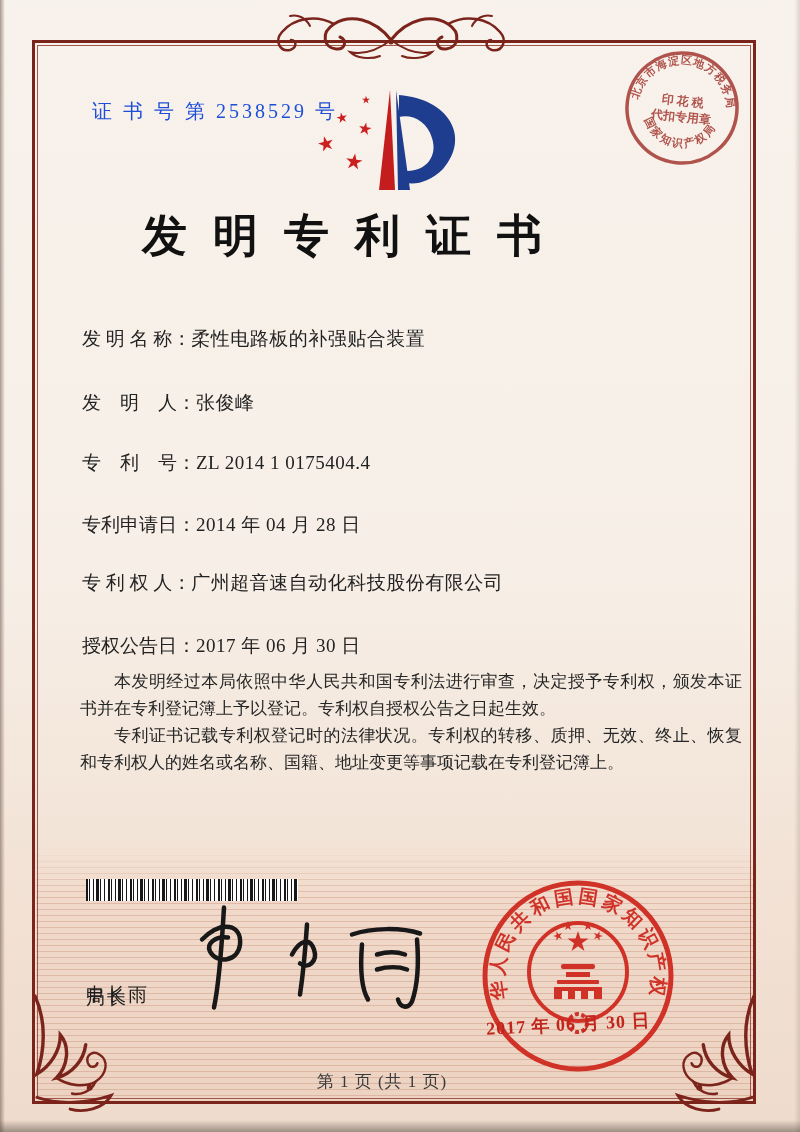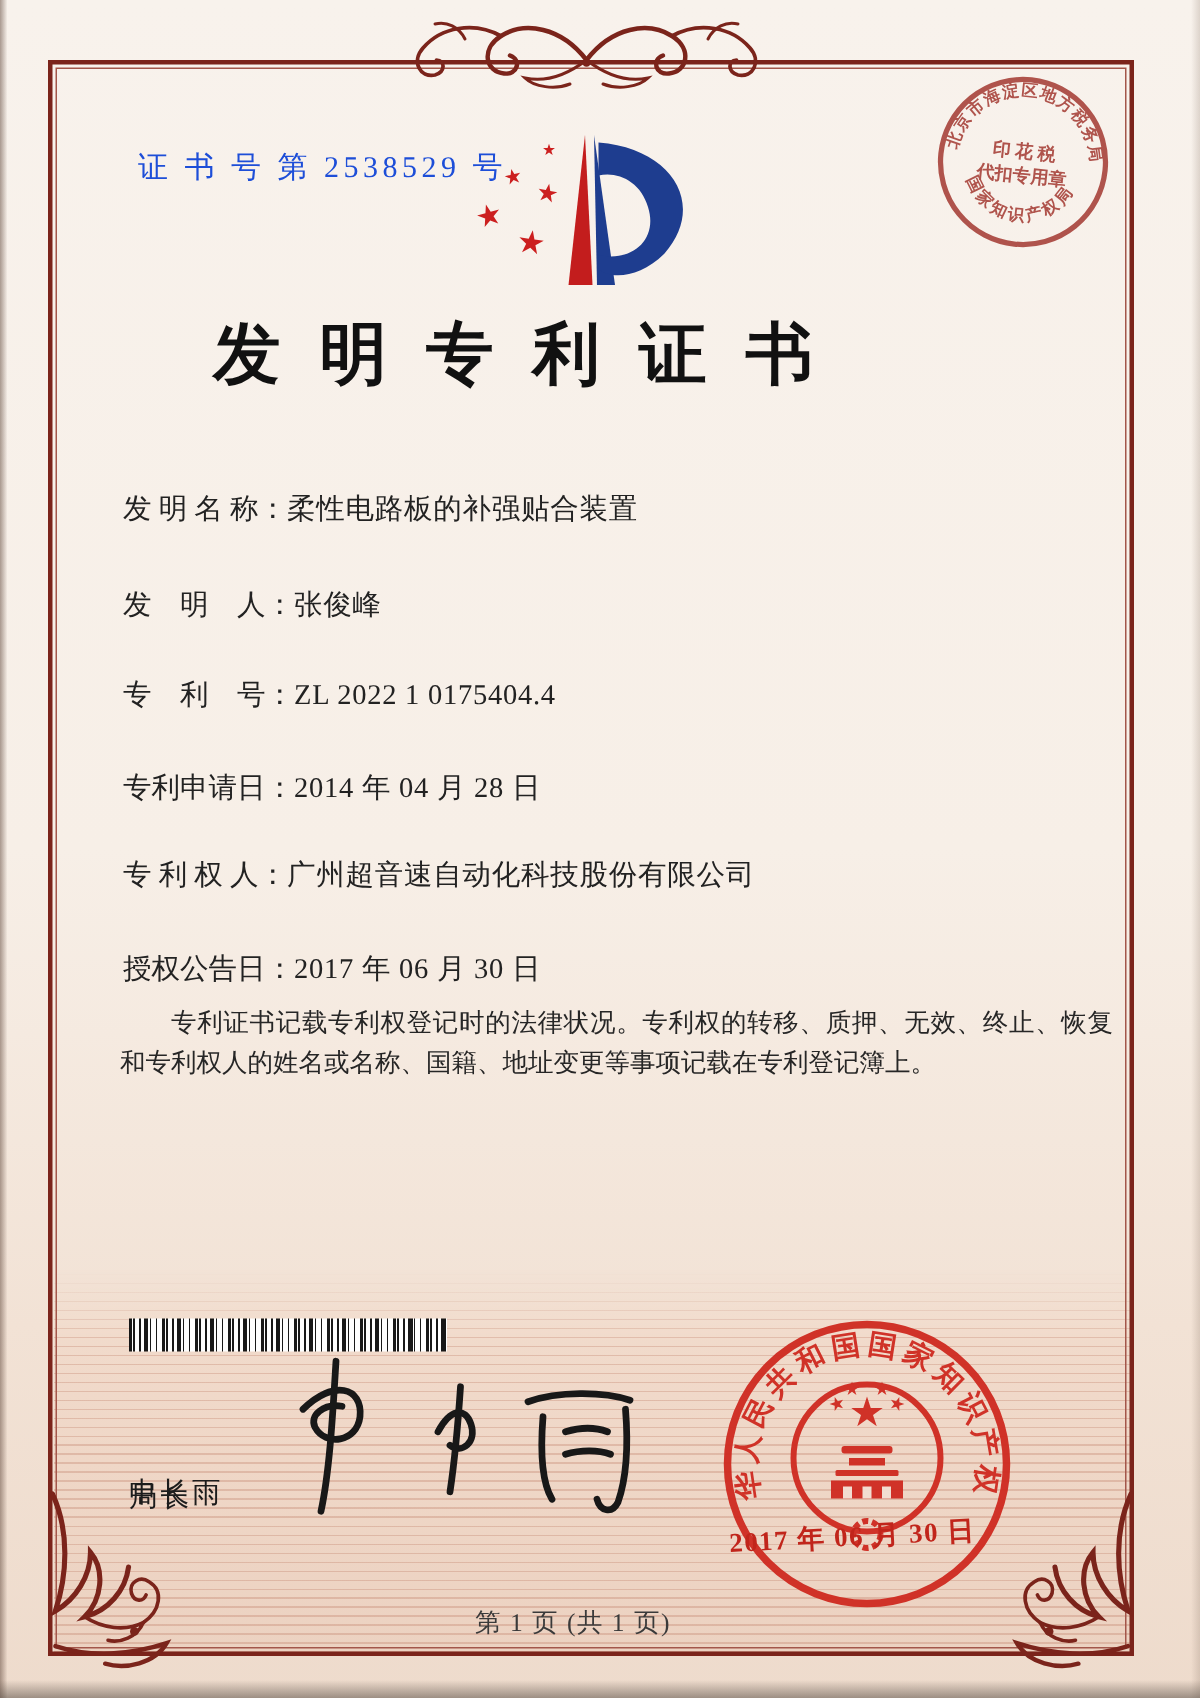--- a/index.html
+++ b/index.html
@@ -138,33 +138,34 @@
 
 <div class="abs title">发明专利证书</div>
 
 <div class="abs field" style="top:326px">
   <span>发 明 名 称：</span><span class="val">柔性电路板的补强贴合装置</span>
 </div>
 <div class="abs field" style="top:390px">
   <span>发　明　人：</span><span class="val">张俊峰</span>
 </div>
 <div class="abs field" style="top:450px">
-  <span>专　利　号：</span><span class="val">ZL 2022 1 0175404.4</span>
+  <span>专　利　号：</span><span class="val">ZL 2014 1 0175404.4</span>
 </div>
 <div class="abs field" style="top:512px">
   <span>专利申请日：</span><span class="val">2014 年 04 月 28 日</span>
 </div>
 <div class="abs field" style="top:570px">
   <span>专 利 权 人：</span><span class="val">广州超音速自动化科技股份有限公司</span>
 </div>
 <div class="abs field" style="top:633px">
   <span>授权公告日：</span><span class="val">2017 年 06 月 30 日</span>
 </div>
 
 <div class="abs body-text">
+  <p>本发明经过本局依照中华人民共和国专利法进行审查，决定授予专利权，颁发本证书并在专利登记簿上予以登记。专利权自授权公告之日起生效。</p>
   <p>专利证书记载专利权登记时的法律状况。专利权的转移、质押、无效、终止、恢复和专利权人的姓名或名称、国籍、地址变更等事项记载在专利登记簿上。</p>
 </div>
 
 <div class="abs barcode"></div>
 
 <div class="abs signer-title">局长</div>
 <div class="abs signer-name">申长雨</div>
 
 <svg class="abs signature" width="280" height="118" viewBox="0 0 280 115">
   <g fill="none" stroke="#181818" stroke-width="4.5" stroke-linecap="round">

